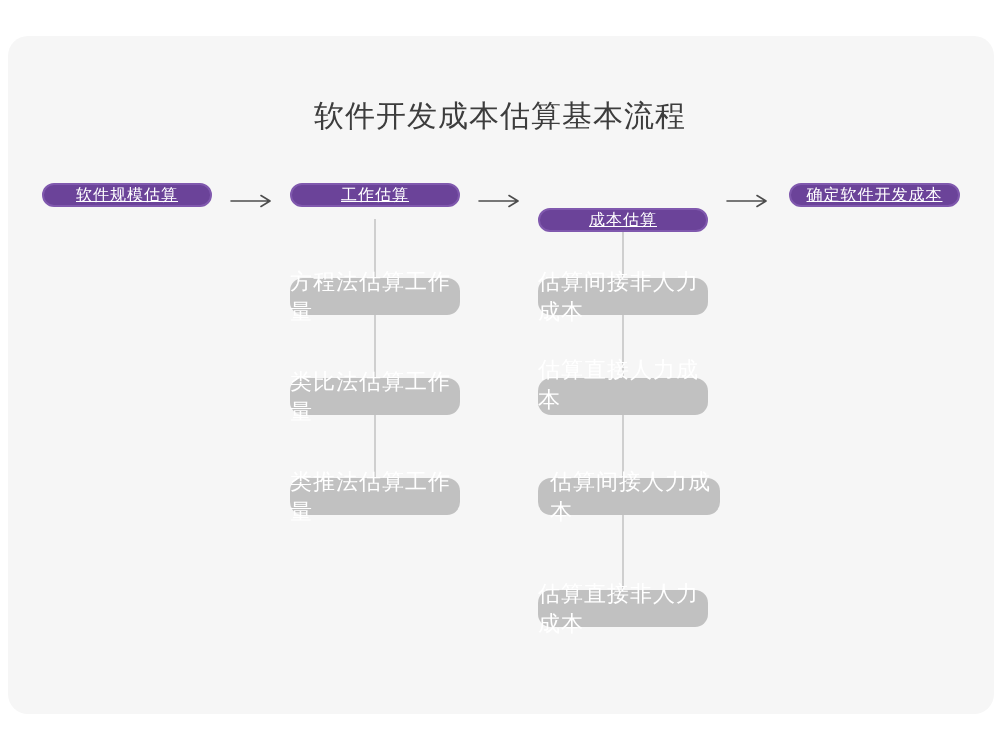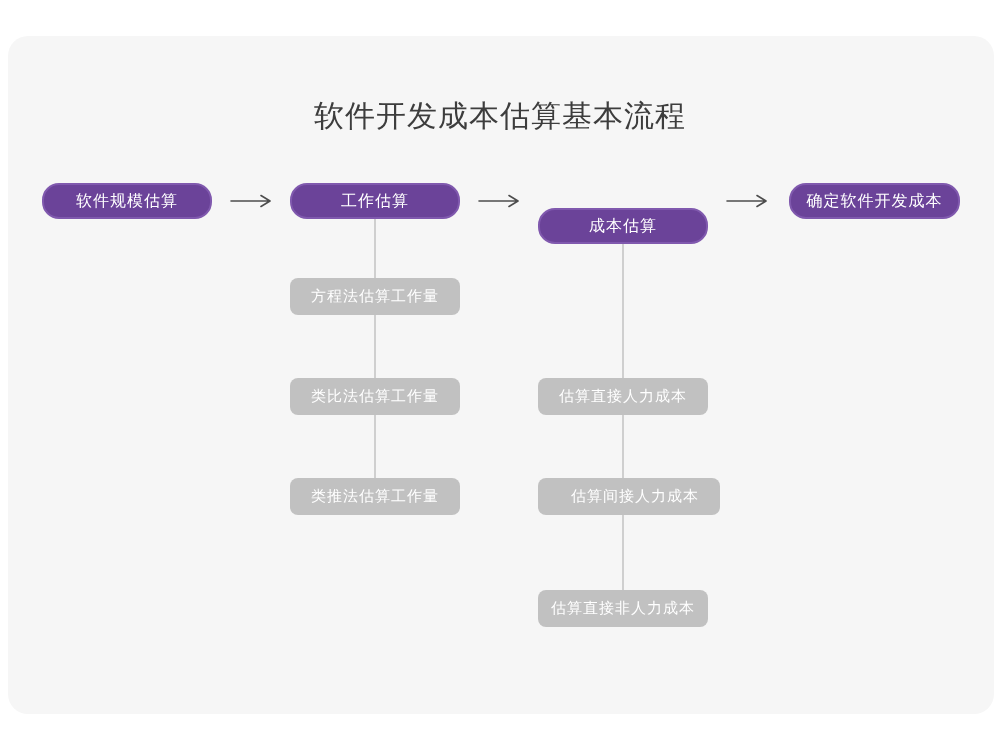--- a/index.html
+++ b/index.html
@@ -31,41 +31,42 @@
     width: 100%;
     text-align: center;
     font-size: 30px;
     font-weight: 400;
     letter-spacing: 1px;
     color: #3d3d3d;
   }
   .stage-node {
     position: absolute;
     top: 183px;
-    height: 36px;
+    height: 24px;
     background: #6b4399;
     border: 2px solid #8059ae;
     border-radius: 17px;
     box-sizing: border-box;
     color: #ffffff;
     font-size: 16px;
     letter-spacing: 1px;
     display: flex;
     align-items: center;
     justify-content: center;
     z-index: 2;
+    text-decoration: underline;
   }
   .sub-node {
     position: absolute;
     width: 170px;
     height: 37px;
     background: #c1c1c1;
-    border-radius: 8px;
+    border-radius: 13px;
     color: #ffffff;
-    font-size: 15px;
+    font-size: 22px;
     letter-spacing: 1px;
     display: flex;
     align-items: center;
     justify-content: center;
     z-index: 1;
   }
   .connector-v {
     position: absolute;
     width: 2px;
     background: #cfcfcf;
@@ -115,21 +116,24 @@
   <div class="sub-node" style="left:290px; top:278px;">
     <span>方程法估算工作量</span>
   </div>
   <div class="sub-node" style="left:290px; top:378px;">
     <span>类比法估算工作量</span>
   </div>
   <div class="sub-node" style="left:290px; top:478px;">
     <span>类推法估算工作量</span>
   </div>
 
-  <div class="sub-node" style="left:538px; top:378px;">
+  <div class="sub-node" style="left:538px; top:278px;">
+    <span>估算间接非人力成本</span>
+  </div>
+  <div class="sub-node" style="left:538px; top:378px;align-items:flex-end;">
     <span>估算直接人力成本</span>
   </div>
   <div class="sub-node" style="left:538px; top:478px;padding-left:12px;">
     <span>估算间接人力成本</span>
   </div>
   <div class="sub-node" style="left:538px; top:590px;">
     <span>估算直接非人力成本</span>
   </div>
 
 </div>

